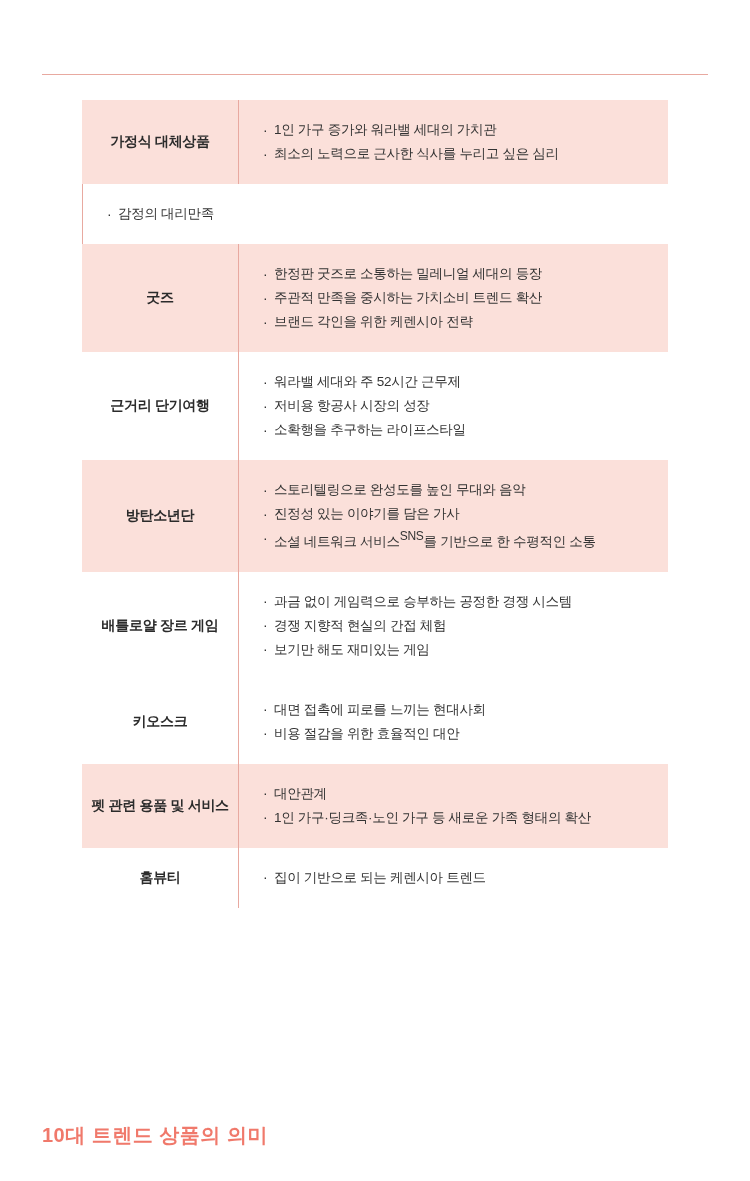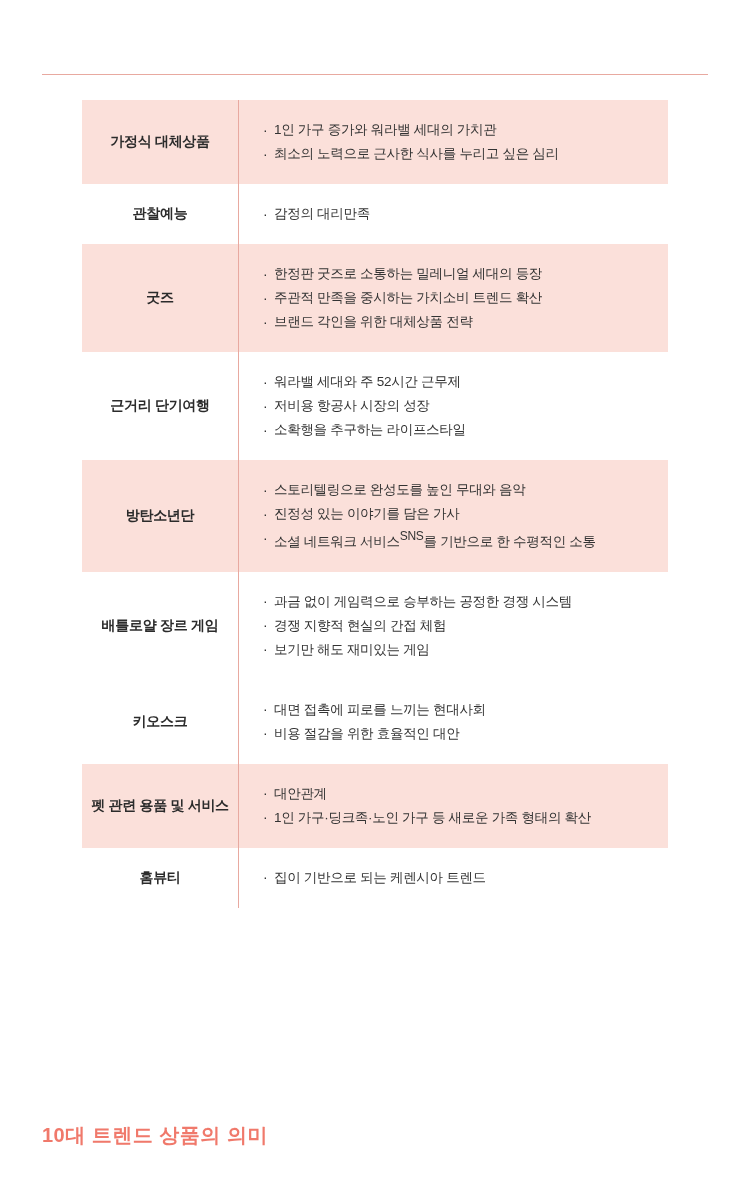--- a/index.html
+++ b/index.html
@@ -112,33 +112,32 @@
   <div class="table" id="table-root">
       <div class="row tinted">
         <div class="cat">가정식 대체상품</div>
         <div class="sep"></div>
         <div class="desc">
           <div class="line">1인 가구 증가와 워라밸 세대의 가치관</div>
           <div class="line">최소의 노력으로 근사한 식사를 누리고 싶은 심리</div>
         </div>
       </div>
       <div class="row">
-        <div class="cat">관찰예능</div>
         <div class="sep"></div>
         <div class="desc">
           <div class="line">감정의 대리만족</div>
         </div>
       </div>
       <div class="row tinted">
         <div class="cat">굿즈</div>
         <div class="sep"></div>
         <div class="desc">
           <div class="line">한정판 굿즈로 소통하는 밀레니얼 세대의 등장</div>
           <div class="line">주관적 만족을 중시하는 가치소비 트렌드 확산</div>
-          <div class="line">브랜드 각인을 위한 대체상품 전략</div>
+          <div class="line">브랜드 각인을 위한 케렌시아 전략</div>
         </div>
       </div>
       <div class="row">
         <div class="cat">근거리 단기여행</div>
         <div class="sep"></div>
         <div class="desc">
           <div class="line">워라밸 세대와 주 52시간 근무제</div>
           <div class="line">저비용 항공사 시장의 성장</div>
           <div class="line">소확행을 추구하는 라이프스타일</div>
         </div>

